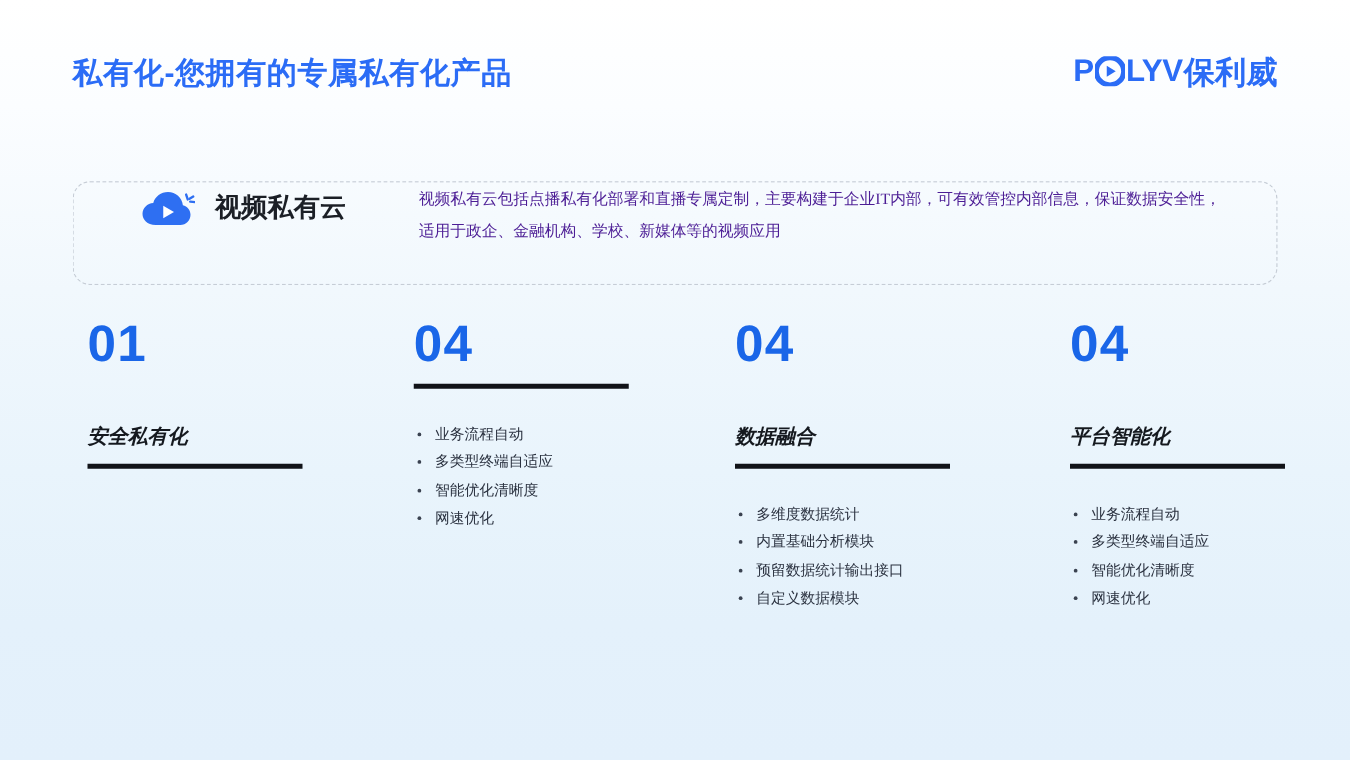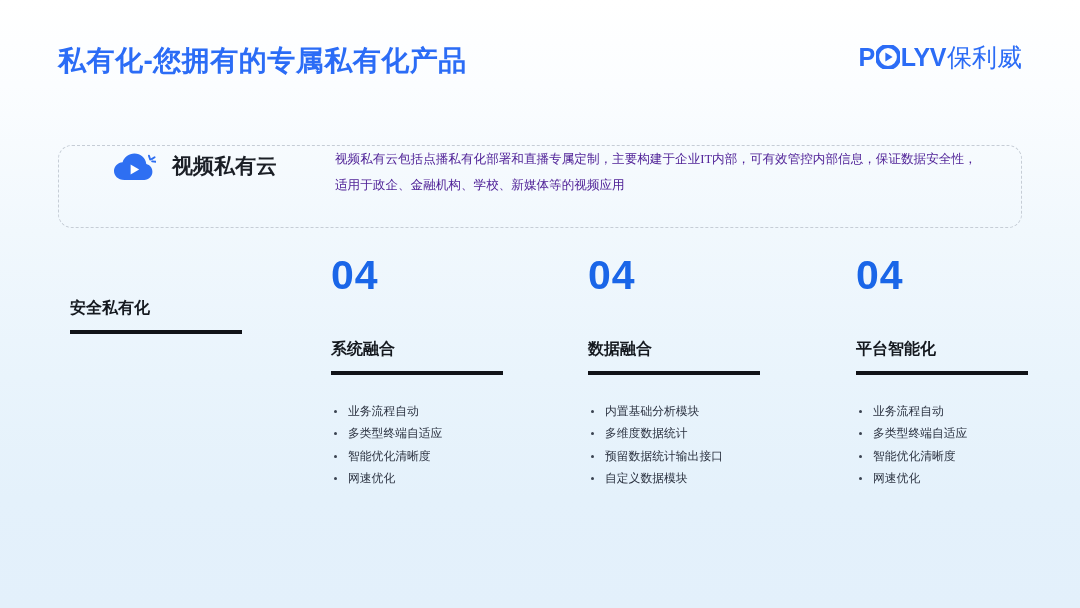--- a/index.html
+++ b/index.html
@@ -14,21 +14,21 @@
 
   
   .header {
     position: absolute;
     top: 0; left: 0;
     width: 1080px; height: 110px;
   }
   .page-title {
     position: absolute;
     left: 58px; top: 42px;
-    font-size: 28px;
+    font-size: 24px;
     font-weight: bold;
     color: #2b6cf6;
     letter-spacing: 0.5px;
     white-space: nowrap;
   }
   .brand-logo {
     position: absolute;
     right: 58px; top: 42px;
     display: flex;
     align-items: center;
@@ -46,21 +46,21 @@
   .brand-o {
     display: inline-block;
     position: relative;
     width: 24px; height: 24px;
     margin: 0 1px;
     vertical-align: middle;
   }
   .brand-o svg { display:block; }
   .brand-cn {
     font-size: 25px;
-    font-weight: normal;
+    font-weight: bold;
     color: #2b6cf6;
     letter-spacing: 0px;
     margin-left: 1px;
   }
 
   
   .intro-card {
     position: absolute;
     left: 58px; top: 145px;
     width: 964px; height: 83px;
@@ -113,20 +113,21 @@
     color: #1a66e8;
     line-height: 1;
     letter-spacing: 1px;
   }
   .col-head {
     margin-top: 43px;
     font-size: 16px;
     font-weight: bold;
     color: #15191f;
     white-space: nowrap;
+    font-style: italic;
   }
   .col-rule {
     margin-top: 11px;
     width: 172px;
     height: 3.5px;
     background: #111318;
   }
   .col-list {
     margin-top: 25px;
     list-style: none;
@@ -185,43 +186,43 @@
   </div>
   <div class="intro-desc">
     <p>视频私有云包括点播私有化部署和直播专属定制，主要构建于企业IT内部，可有效管控内部信息，保证数据安全性，</p>
     <p>适用于政企、金融机构、学校、新媒体等的视频应用</p>
   </div>
 </div>
 
 <div class="columns">
 
   <div class="col col-1">
+    <div class="col-num">01</div>
     <div class="col-head">安全私有化</div>
     <div class="col-rule"></div>
   </div>
 
   <div class="col col-2">
     <div class="col-num">04</div>
-    <div class="col-head">系统融合</div>
     <div class="col-rule"></div>
     <ul class="col-list">
       <li>业务流程自动</li>
       <li>多类型终端自适应</li>
       <li>智能优化清晰度</li>
       <li>网速优化</li>
     </ul>
   </div>
 
   <div class="col col-3">
     <div class="col-num">04</div>
     <div class="col-head">数据融合</div>
     <div class="col-rule"></div>
     <ul class="col-list">
+      <li>多维度数据统计</li>
       <li>内置基础分析模块</li>
-      <li>多维度数据统计</li>
       <li>预留数据统计输出接口</li>
       <li>自定义数据模块</li>
     </ul>
   </div>
 
   <div class="col col-4">
     <div class="col-num">04</div>
     <div class="col-head">平台智能化</div>
     <div class="col-rule"></div>
     <ul class="col-list">

